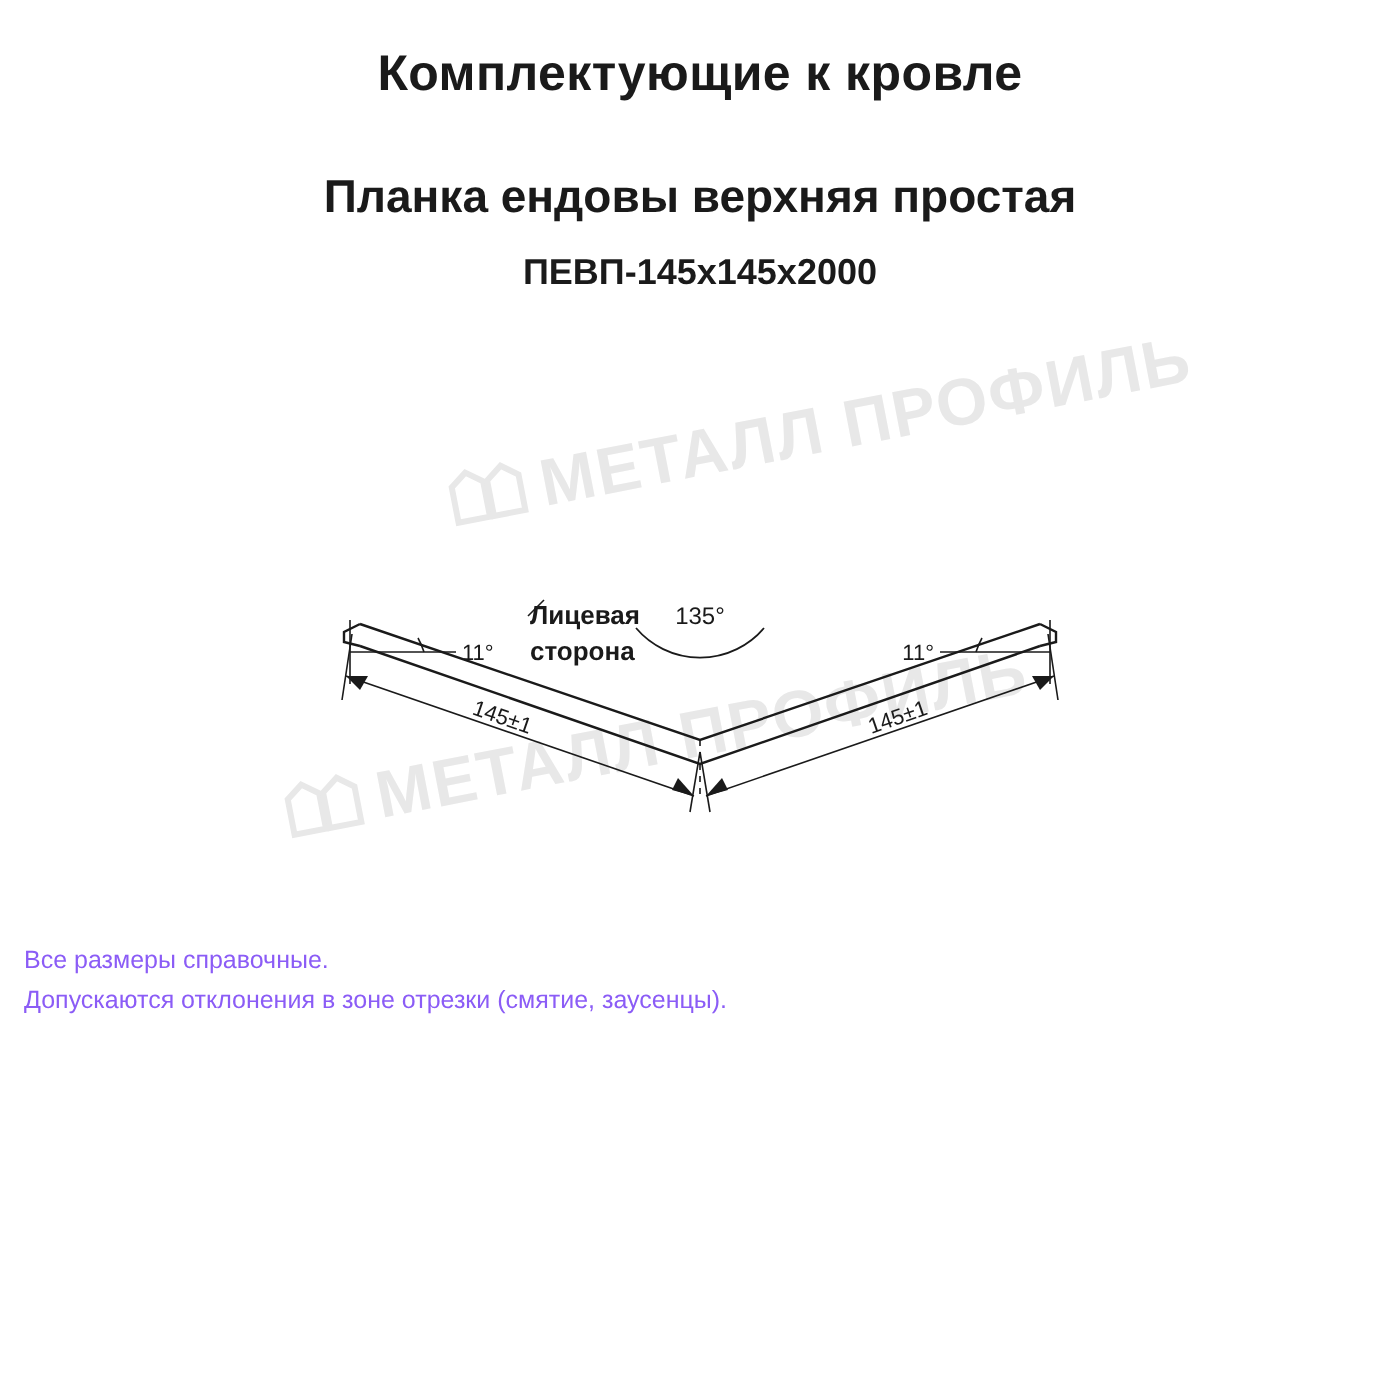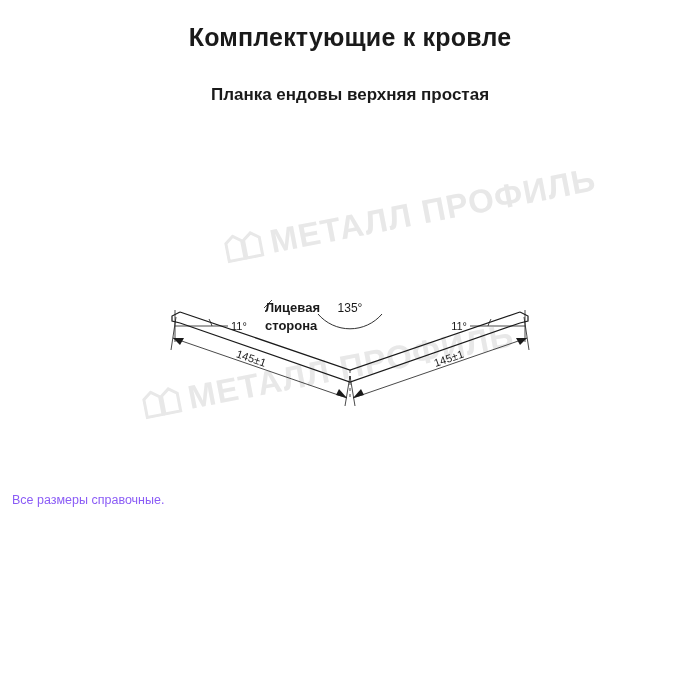--- a/index.html
+++ b/index.html
@@ -28,21 +28,21 @@
     text-align: center;
   }
   .main-title {
     font-size: 25px;
     font-weight: bold;
     letter-spacing: 0.2px;
     margin: 0;
     line-height: 1.2;
   }
   .sub-title {
-    font-size: 17px;
+    font-size: 23px;
     font-weight: bold;
     margin: 0;
     margin-top: 32px;
     line-height: 1.25;
     text-align: center;
   }
   .code-title {
     font-size: 18px;
     font-weight: bold;
     margin: 0;
@@ -100,20 +100,21 @@
   }
 </style>
 </head>
 <body>
 
 <div class="page">
 
   <div class="title-block">
     <h1 class="main-title">Комплектующие к кровле</h1>
     <h2 class="sub-title">Планка ендовы верхняя простая</h2>
+    <h3 class="code-title">ПЕВП-145x145x2000</h3>
   </div>
 
   <div class="wm wm-1">
     <span class="wm-ico">
       <svg width="40" height="28" viewBox="0 0 40 28">
         <path d="M2 26 L2 8 L10 2 L18 8 L18 26 Z" fill="none" stroke="#e8e8e8" stroke-width="3"></path>
         <path d="M20 26 L20 8 L28 2 L36 8 L36 26 Z" fill="none" stroke="#e8e8e8" stroke-width="3"></path>
       </svg>
     </span><span>МЕТАЛЛ ПРОФИЛЬ</span>
   </div>
@@ -189,15 +190,16 @@
         <line x1="264" y1="118" x2="272" y2="110"></line>
       </g>
       <text x="265" y="122" text-anchor="start" font-family="Liberation Sans, sans-serif" font-size="13" font-weight="bold" fill="#1a1a1a">Лицевая</text>
       <text x="265" y="140" text-anchor="start" font-family="Liberation Sans, sans-serif" font-size="13" font-weight="bold" fill="#1a1a1a">сторона</text>
 
     </svg>
   </div>
 
   <div class="footer">
     <div>Все размеры справочные.</div>
+    <div>Допускаются отклонения в зоне отрезки (смятие, заусенцы).</div>
   </div>
 
 </div>
 
 </body></html>

